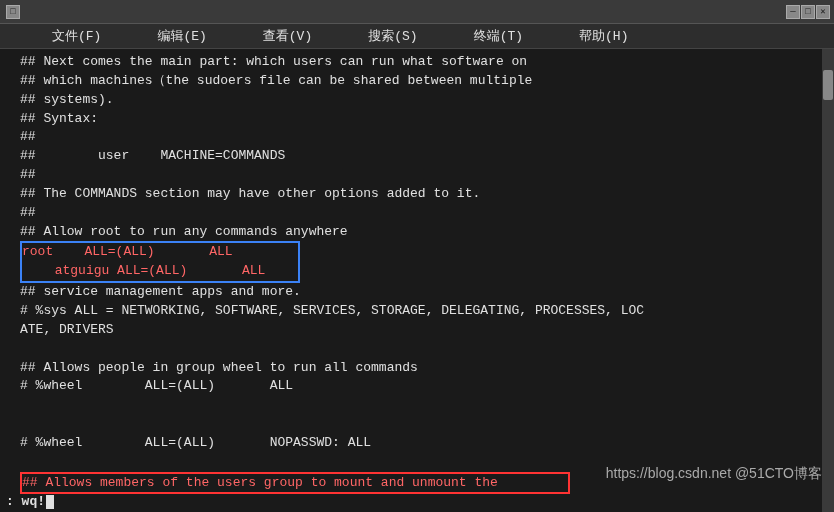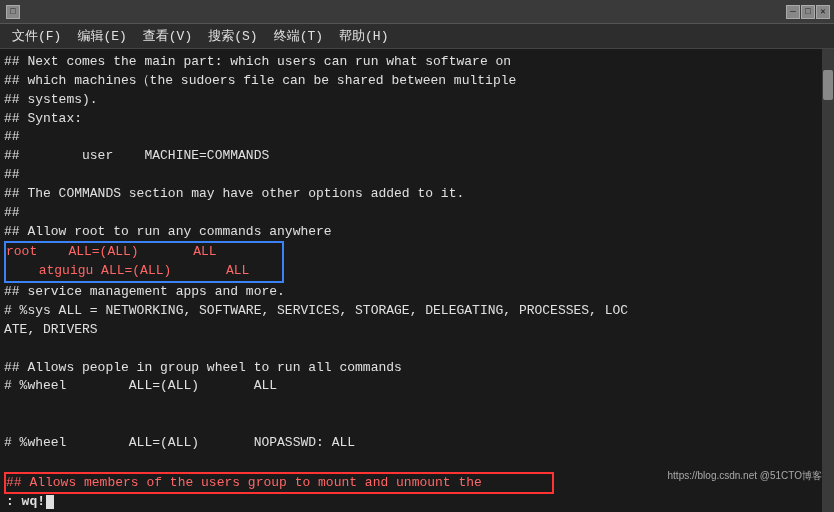--- a/index.html
+++ b/index.html
@@ -52,25 +52,26 @@
       color: #e0e0e0;
       display: flex;
       gap: 0;
       padding: 2px 4px;
       font-size: 13px;
       border-bottom: 1px solid #444;
     }
     .menu-item {
       padding: 1px 8px;
       cursor: pointer;
+      margin-left: 40px;
     }
     .terminal-body {
       background: #1a1a1a;
       color: #e0e0e0;
-      padding: 4px 4px;
+      padding: 4px 20px;
       height: calc(512px - 24px - 24px);
       overflow: hidden;
       position: relative;
     }
     .line {
       white-space: pre;
       line-height: 1.45;
       color: #e0e0e0;
     }
     .comment { color: #e0e0e0; }
@@ -89,21 +90,21 @@
       margin: 1px;
       border-radius: 2px;
       position: absolute;
       top: 20px;
     }
     .watermark {
       position: absolute;
       bottom: 30px;
       right: 12px;
       color: #aaa;
-      font-size: 10px;
+      font-size: 14px;
       font-family: Arial, sans-serif;
     }
     .cmd-line {
       display: flex;
       align-items: center;
       font-weight: bold;
     }
     .cursor {
       display: inline-block;
       width: 8px;

